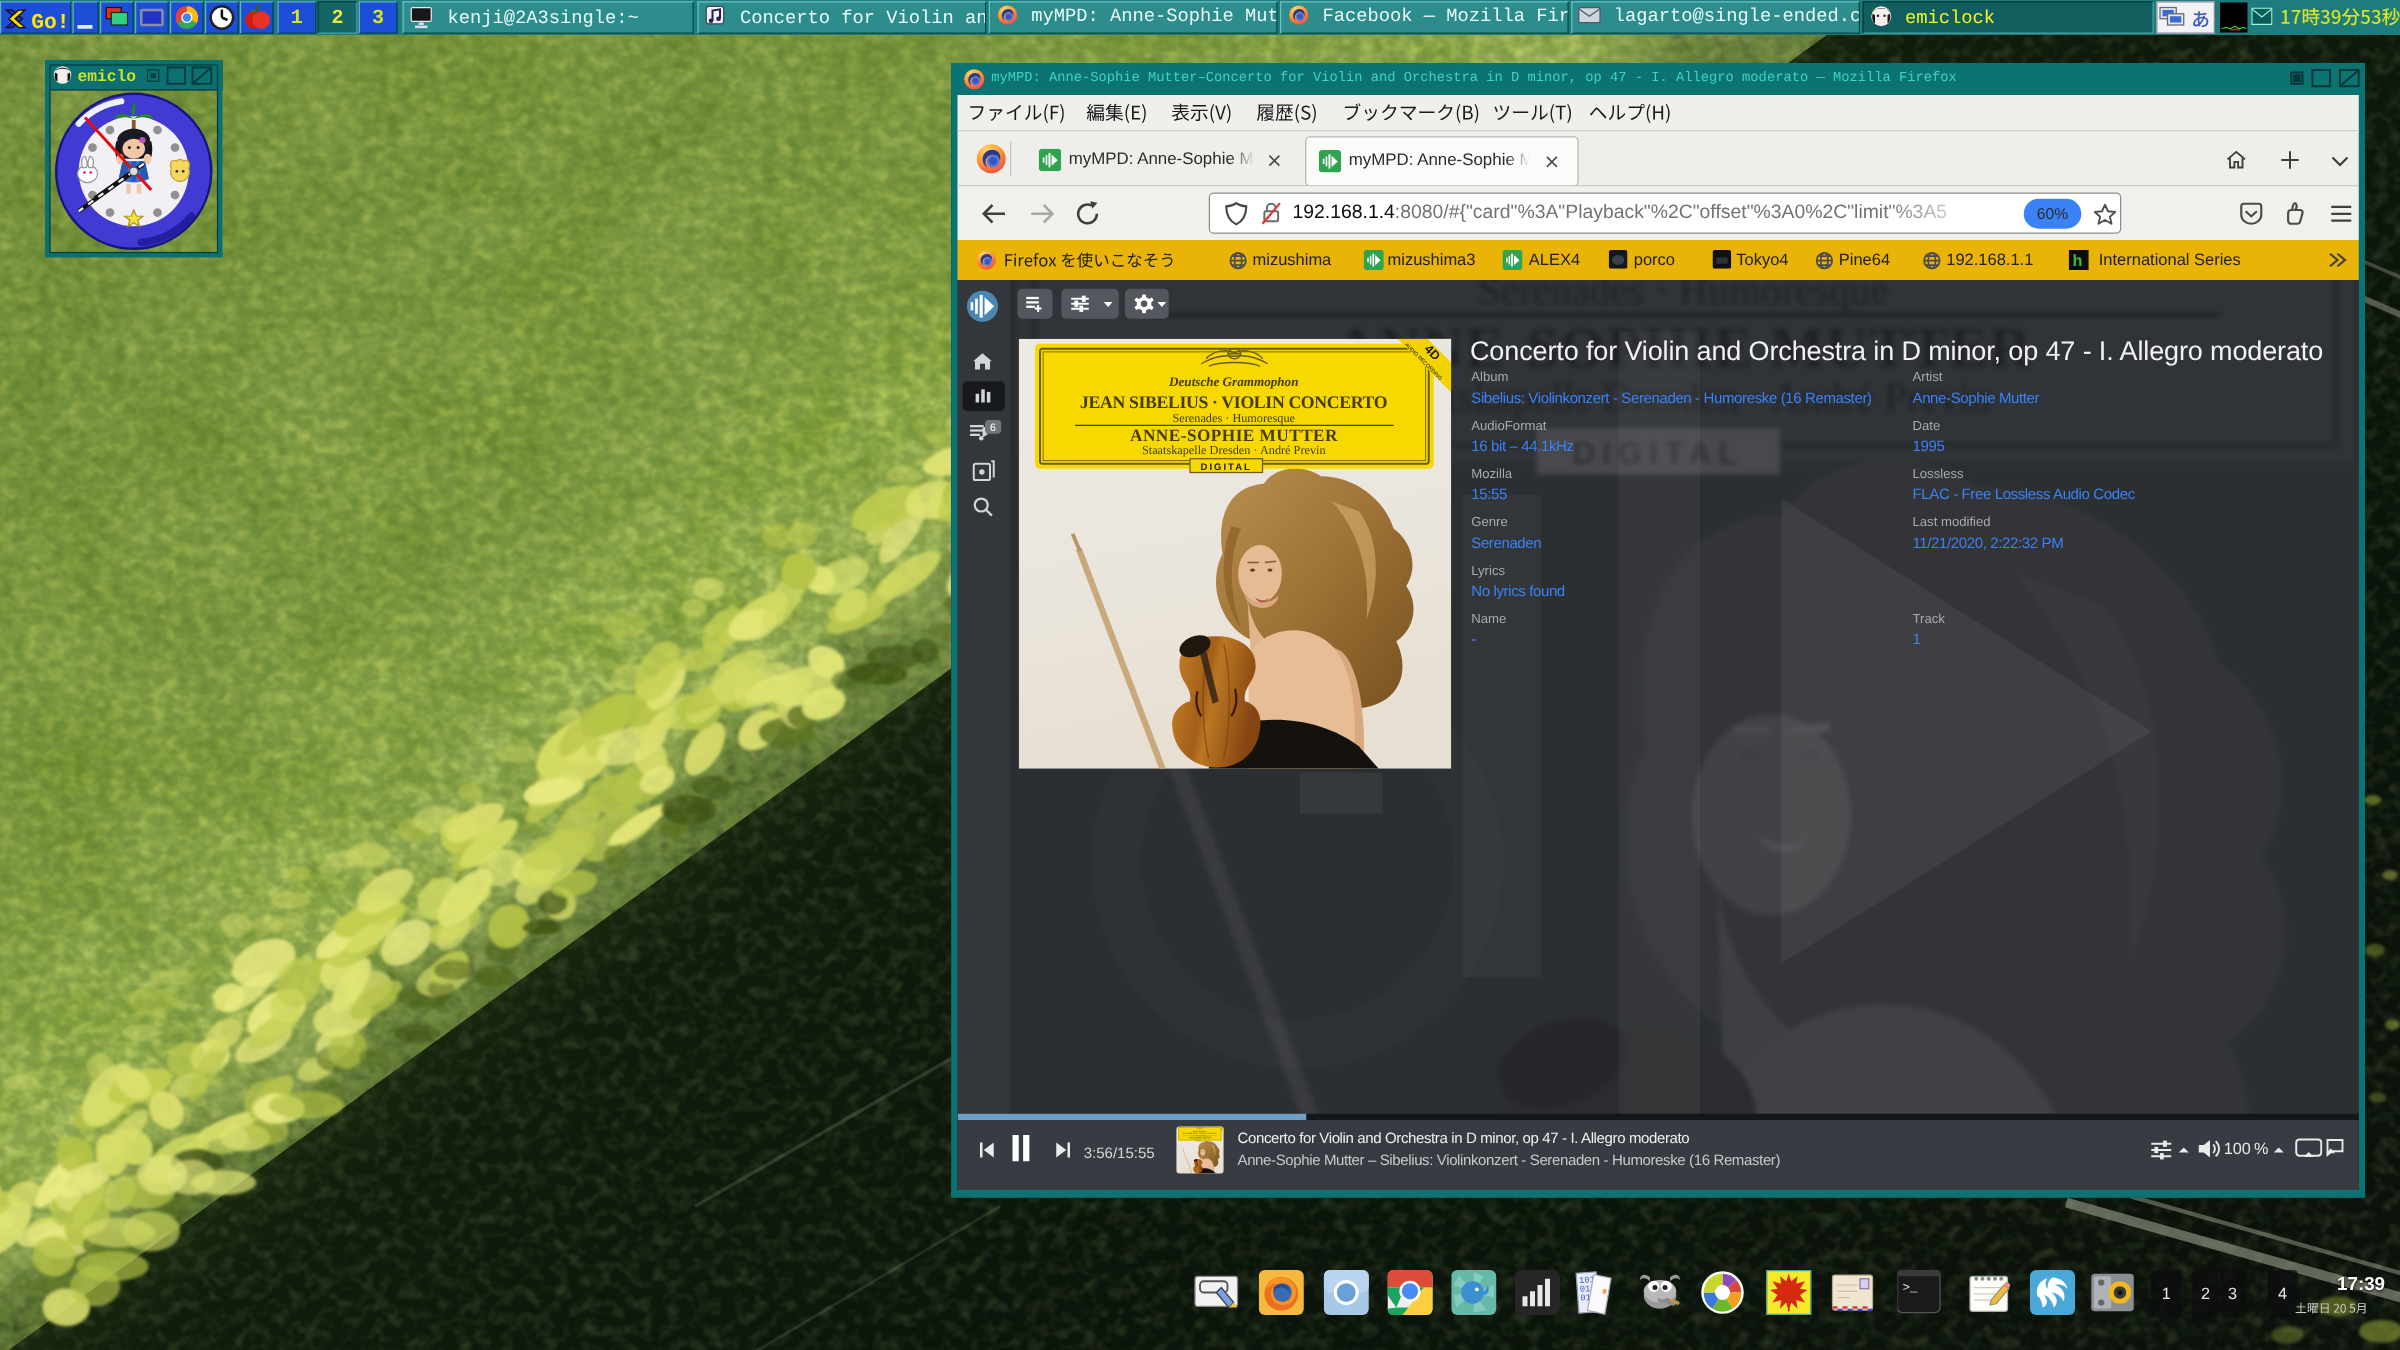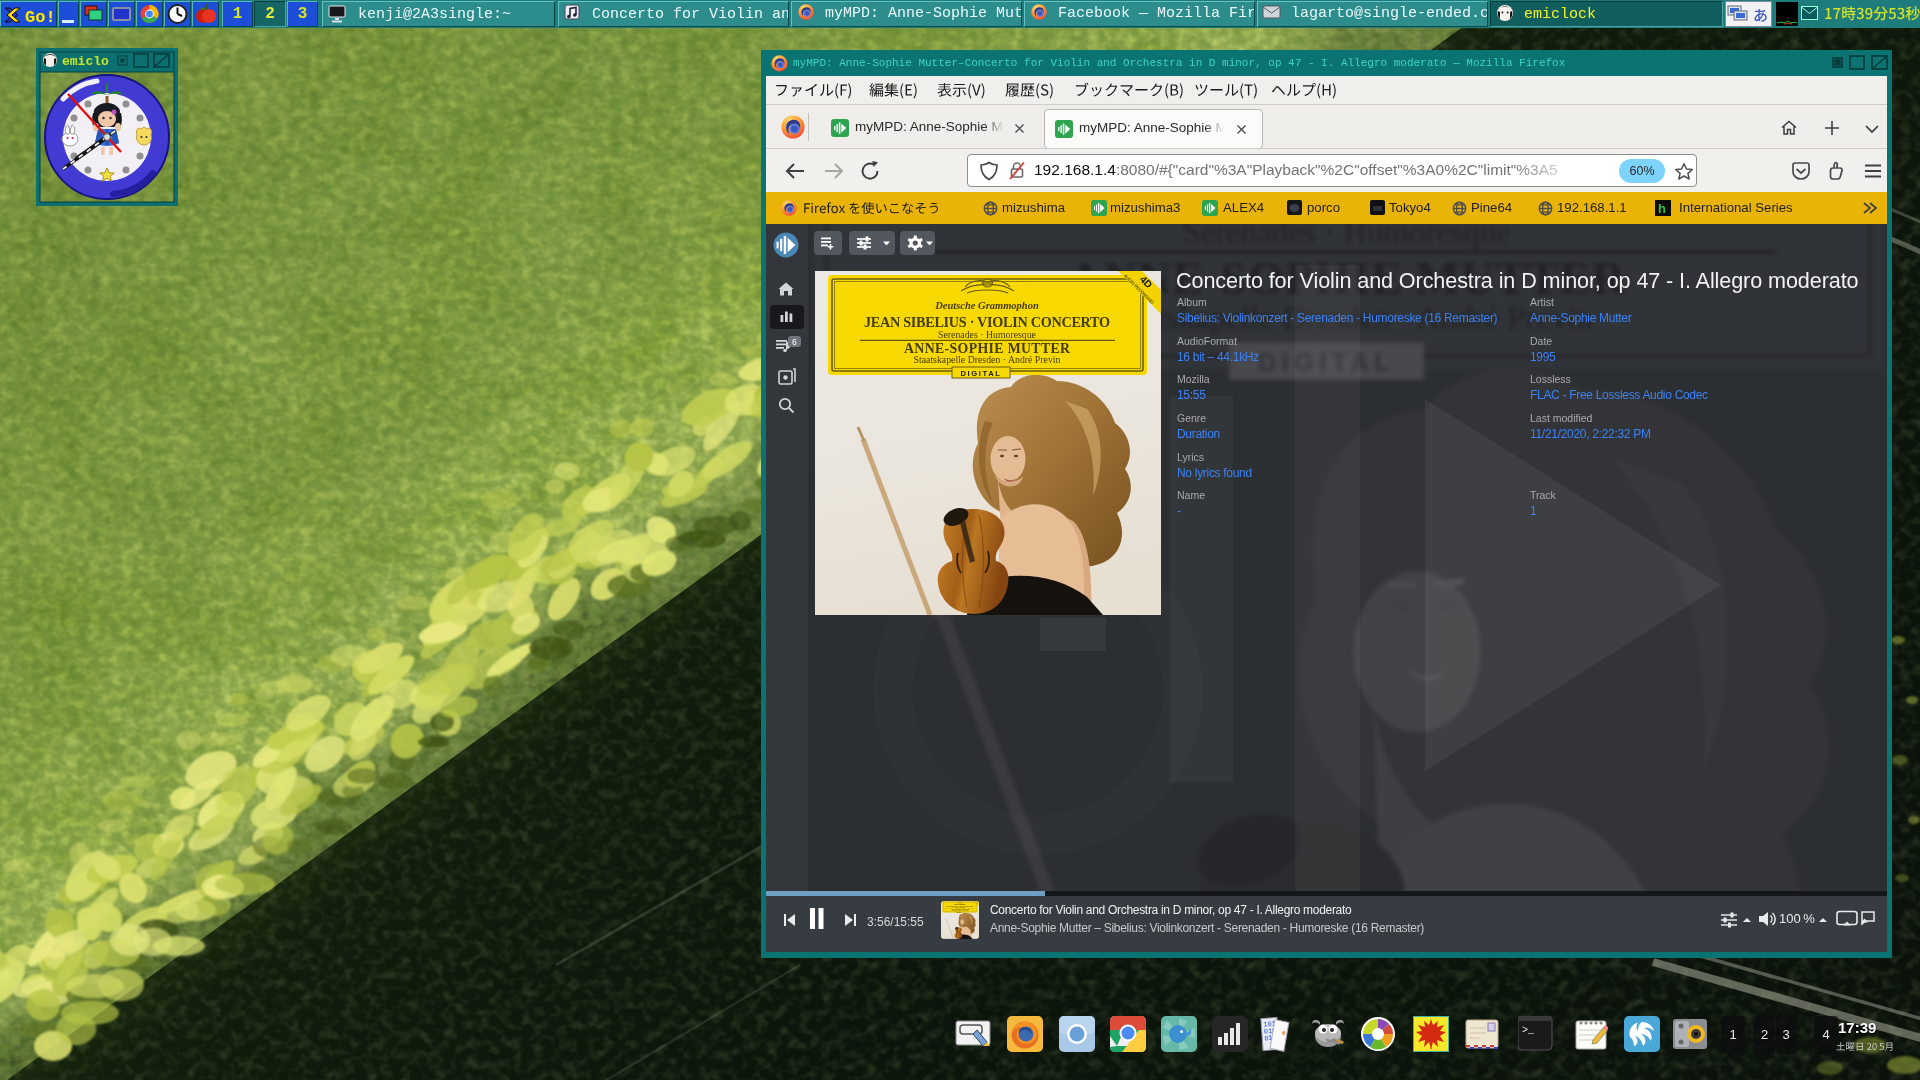--- a/index.html
+++ b/index.html
@@ -768,21 +768,21 @@
           <path d="M10,1.5 C12,3 15,4 18,4 C18,10 16,15.5 10,18.5 C4,15.5 2,10 2,4 C5,4 8,3 10,1.5 Z" fill="none" stroke="#474747" stroke-width="1.7"></path>
         </svg>
 <svg width="22" height="22" style="position:absolute;left:39px;top:5px">
           <g fill="none" stroke="#6a6a6a" stroke-width="1.6">
             <rect x="4.5" y="9" width="11" height="8" rx="1"></rect>
             <path d="M6.5,9 L6.5,6.5 A3.5,3.5 0 0 1 13.5,6.5"></path>
           </g>
           <line x1="3" y1="19" x2="17" y2="2.5" stroke="#d83a34" stroke-width="1.8"></line>
         </svg>
 <div style="position:absolute;left:66px;top:6px;width:560px;height:20px;font-size:15.5px;color:#0c0c0d;white-space:nowrap;overflow:hidden" class="fadeR">192.168.1.4<span style="color:#737373">:8080/#{"card"%3A"Playback"%2C"offset"%3A0%2C"limit"%3A5</span></div>
-<div style="position:absolute;left:651px;top:4px;width:46px;height:24px;background:#7dd3fc;border-radius:12px;font-size:12.5px;color:#2a2a2a;text-align:center;line-height:24px">60%</div>
+<div style="position:absolute;left:651px;top:4px;width:46px;height:24px;background:#3b82f6;border-radius:12px;font-size:12.5px;color:#2a2a2a;text-align:center;line-height:24px">60%</div>
 <svg width="20" height="20" style="position:absolute;left:706px;top:7px">
           <path d="M10,1.8 L12.4,7 L18.2,7.6 L13.9,11.4 L15.2,17 L10,14 L4.8,17 L6.1,11.4 L1.8,7.6 L7.6,7 Z" fill="none" stroke="#4f4f4f" stroke-width="1.5" stroke-linejoin="round"></path>
         </svg>
 </div>
 <svg width="22" height="22" style="position:absolute;left:1024px;top:11px">
         <path d="M3,5 C3,3.9 3.9,3 5,3 L17,3 C18.1,3 19,3.9 19,5 L19,12 C19,16 15,19 11,19 C7,19 3,16 3,12 Z" fill="none" stroke="#4a4a4a" stroke-width="1.7"></path>
         <path d="M6.5,9 L11,13 L15.5,9" fill="none" stroke="#4a4a4a" stroke-width="1.7"></path>
       </svg>
 <svg width="22" height="22" style="position:absolute;left:1060px;top:11px">
         <g fill="none" stroke="#4a4a4a" stroke-width="1.7">
@@ -993,21 +993,21 @@
 <div class="meta" style="left:411px;top:149px">
         <div class="mlabel">Mozilla</div>
         <div class="mval">15:55</div>
       </div>
 <div class="meta" style="left:764px;top:149px">
         <div class="mlabel">Lossless</div>
         <div class="mval">FLAC - Free Lossless Audio Codec</div>
       </div>
 <div class="meta" style="left:411px;top:188px">
         <div class="mlabel">Genre</div>
-        <div class="mval">Duration</div>
+        <div class="mval">Serenaden</div>
       </div>
 <div class="meta" style="left:764px;top:188px">
         <div class="mlabel">Last modified</div>
         <div class="mval">11/21/2020, 2:22:32 PM</div>
       </div>
 <div class="meta" style="left:411px;top:265px">
         <div class="mlabel">Name</div>
         <div class="mval">-</div>
       </div>
 <div class="meta" style="left:411px;top:227px">
@@ -1211,19 +1211,19 @@
       <circle cx="24" cy="18" r="9" fill="#f0b820"></circle>
       <circle cx="24" cy="18" r="5" fill="#3a3a3a"></circle>
       <circle cx="24" cy="18" r="2" fill="#111"></circle>
       <circle cx="9" cy="10" r="2.5" fill="#666"></circle>
       <circle cx="9" cy="26" r="2.5" fill="#666"></circle>
     </svg>
 <div class="wsbox" style="left:1721px;width:24px">1</div>
 <div class="wsbox" style="left:1754px;width:21px">2</div>
 <div class="wsbox" style="left:1776px;width:20px">3</div>
 <div class="wsbox" style="left:1814px;width:24px">4</div>
-<div style="position:absolute;left:1838px;top:9px;width:70px;text-align:left;color:#fff;font-size:15px;font-weight:bold;text-shadow:0 1px 2px #000">17:39</div>
+<div style="position:absolute;left:1838px;top:9px;width:70px;text-align:right;color:#fff;font-size:15px;font-weight:bold;text-shadow:0 1px 2px #000">17:39</div>
 <svg style="position:absolute;left:1836px;top:30px" width="80" height="14">
       <g fill="#d0d0d0">
         <path transform="translate(0,10)" d="M1.1 -4.9H8.4V-4.2H1.1ZM0.5 -0.4H9.0V0.3H0.5ZM4.4 -8.0H5.1V0.1H4.4Z M13.2 -6.4H15.2V-5.9H13.2ZM13.1 -7.6H15.5V-4.7H13.1V-5.2H14.8V-7.1H13.1ZM16.0 -6.4H18.0V-5.9H16.0ZM15.9 -7.6H18.3V-4.7H15.9V-5.2H17.7V-7.1H15.9ZM13.9 -2.7H18.2V-2.2H13.9ZM13.9 -1.4H18.2V-0.9H13.9ZM14.0 -0.1H18.6V0.4H14.0ZM14.1 -4.8 14.8 -4.6Q14.6 -4.2 14.3 -3.7Q14.0 -3.2 13.7 -2.8Q13.3 -2.4 12.9 -2.0Q12.9 -2.1 12.8 -2.2Q12.7 -2.3 12.6 -2.4Q12.6 -2.5 12.5 -2.5Q12.8 -2.8 13.2 -3.2Q13.5 -3.6 13.7 -4.0Q14.0 -4.4 14.1 -4.8ZM14.2 -4.0H18.4V-3.4H14.2V0.7H13.6V-3.4L14.1 -4.0ZM16.1 -4.8 16.8 -4.6Q16.7 -4.3 16.5 -4.0Q16.3 -3.7 16.2 -3.5L15.7 -3.6Q15.8 -3.9 15.9 -4.2Q16.1 -4.5 16.1 -4.8ZM15.7 -3.5H16.3V0.1H15.7ZM10.6 -7.4H12.7V-1.1H10.6V-1.7H12.0V-6.7H10.6ZM10.6 -4.6H12.4V-4.0H10.6ZM10.2 -7.4H10.9V-0.3H10.2Z M20.7 -7.3H26.9V0.6H26.1V-6.6H21.4V0.7H20.7ZM21.2 -4.0H26.5V-3.3H21.2ZM21.1 -0.7H26.5V0.0H21.1Z M31.1 0.0V-0.5Q32.1 -1.5 32.8 -2.3Q33.6 -3.1 33.9 -3.7Q34.2 -4.4 34.2 -5.0Q34.2 -5.4 34.1 -5.7Q34.0 -6.0 33.7 -6.2Q33.4 -6.4 33.0 -6.4Q32.5 -6.4 32.2 -6.2Q31.8 -5.9 31.5 -5.6L31.0 -6.1Q31.4 -6.5 31.9 -6.8Q32.4 -7.1 33.1 -7.1Q33.7 -7.1 34.1 -6.8Q34.6 -6.6 34.8 -6.1Q35.1 -5.7 35.1 -5.0Q35.1 -4.3 34.7 -3.6Q34.4 -2.9 33.8 -2.2Q33.2 -1.5 32.4 -0.7Q32.6 -0.7 32.9 -0.7Q33.2 -0.7 33.5 -0.7H35.4V0.0Z M38.5 0.1Q37.9 0.1 37.4 -0.3Q36.9 -0.7 36.6 -1.5Q36.4 -2.3 36.4 -3.5Q36.4 -4.7 36.6 -5.5Q36.9 -6.3 37.4 -6.7Q37.9 -7.1 38.5 -7.1Q39.2 -7.1 39.7 -6.7Q40.2 -6.3 40.4 -5.5Q40.7 -4.7 40.7 -3.5Q40.7 -2.3 40.4 -1.5Q40.2 -0.7 39.7 -0.3Q39.2 0.1 38.5 0.1ZM38.5 -0.6Q38.9 -0.6 39.2 -0.9Q39.5 -1.2 39.7 -1.8Q39.9 -2.5 39.9 -3.5Q39.9 -4.5 39.7 -5.2Q39.5 -5.8 39.2 -6.1Q38.9 -6.4 38.5 -6.4Q38.2 -6.4 37.8 -6.1Q37.5 -5.8 37.4 -5.2Q37.2 -4.5 37.2 -3.5Q37.2 -2.5 37.4 -1.8Q37.5 -1.2 37.8 -0.9Q38.2 -0.6 38.5 -0.6Z M45.8 0.1Q45.2 0.1 44.8 -0.0Q44.4 -0.1 44.1 -0.4Q43.8 -0.6 43.6 -0.8L44.0 -1.4Q44.2 -1.2 44.4 -1.0Q44.7 -0.8 45.0 -0.7Q45.3 -0.6 45.7 -0.6Q46.1 -0.6 46.5 -0.8Q46.8 -1.0 47.0 -1.4Q47.2 -1.7 47.2 -2.2Q47.2 -3.0 46.8 -3.4Q46.4 -3.8 45.7 -3.8Q45.4 -3.8 45.1 -3.7Q44.9 -3.6 44.6 -3.4L44.1 -3.7L44.3 -7.0H47.7V-6.2H45.1L44.9 -4.2Q45.2 -4.3 45.4 -4.4Q45.7 -4.5 46.0 -4.5Q46.5 -4.5 47.0 -4.3Q47.5 -4.0 47.8 -3.5Q48.1 -3.0 48.1 -2.3Q48.1 -1.5 47.7 -1.0Q47.4 -0.4 46.9 -0.2Q46.4 0.1 45.8 0.1Z M51.0 -7.5H55.9V-6.8H51.0ZM51.0 -5.2H56.0V-4.5H51.0ZM50.9 -2.9H55.9V-2.2H50.9ZM50.5 -7.5H51.3V-4.5Q51.3 -3.9 51.2 -3.2Q51.1 -2.5 50.9 -1.8Q50.8 -1.1 50.4 -0.4Q50.0 0.2 49.4 0.8Q49.3 0.7 49.2 0.6Q49.1 0.5 49.0 0.4Q48.9 0.3 48.9 0.3Q49.4 -0.3 49.8 -0.8Q50.1 -1.4 50.3 -2.1Q50.4 -2.7 50.5 -3.3Q50.5 -4.0 50.5 -4.6ZM55.6 -7.5H56.4V-0.3Q56.4 0.1 56.3 0.3Q56.1 0.5 55.9 0.6Q55.6 0.7 55.1 0.7Q54.6 0.7 53.9 0.7Q53.8 0.6 53.8 0.5Q53.7 0.3 53.7 0.2Q53.6 0.1 53.6 -0.0Q53.9 -0.0 54.3 -0.0Q54.7 -0.0 55.0 -0.0Q55.2 -0.0 55.3 -0.0Q55.5 -0.0 55.6 -0.1Q55.6 -0.1 55.6 -0.3Z"></path>
       </g>
     </svg>
 </div>
 
 </body></html>

